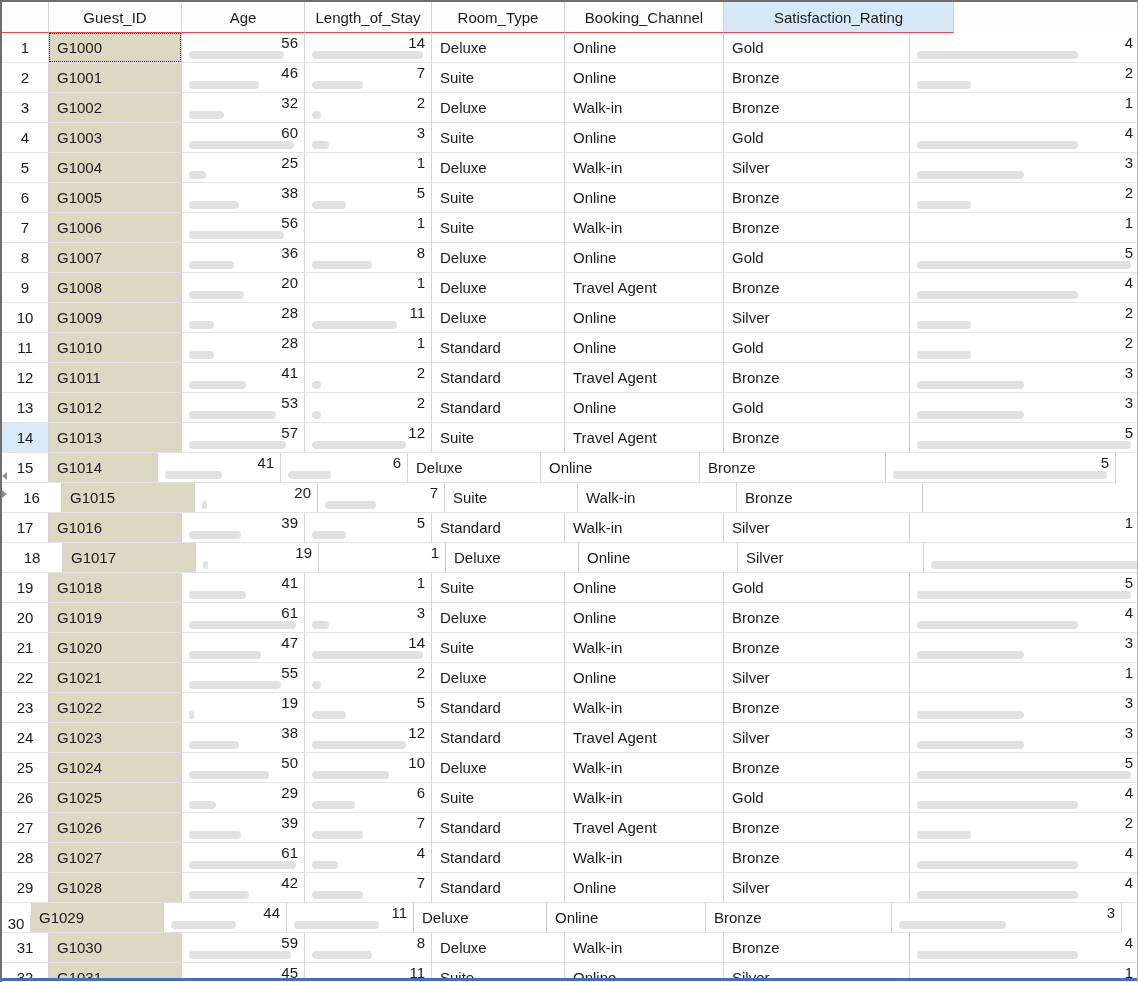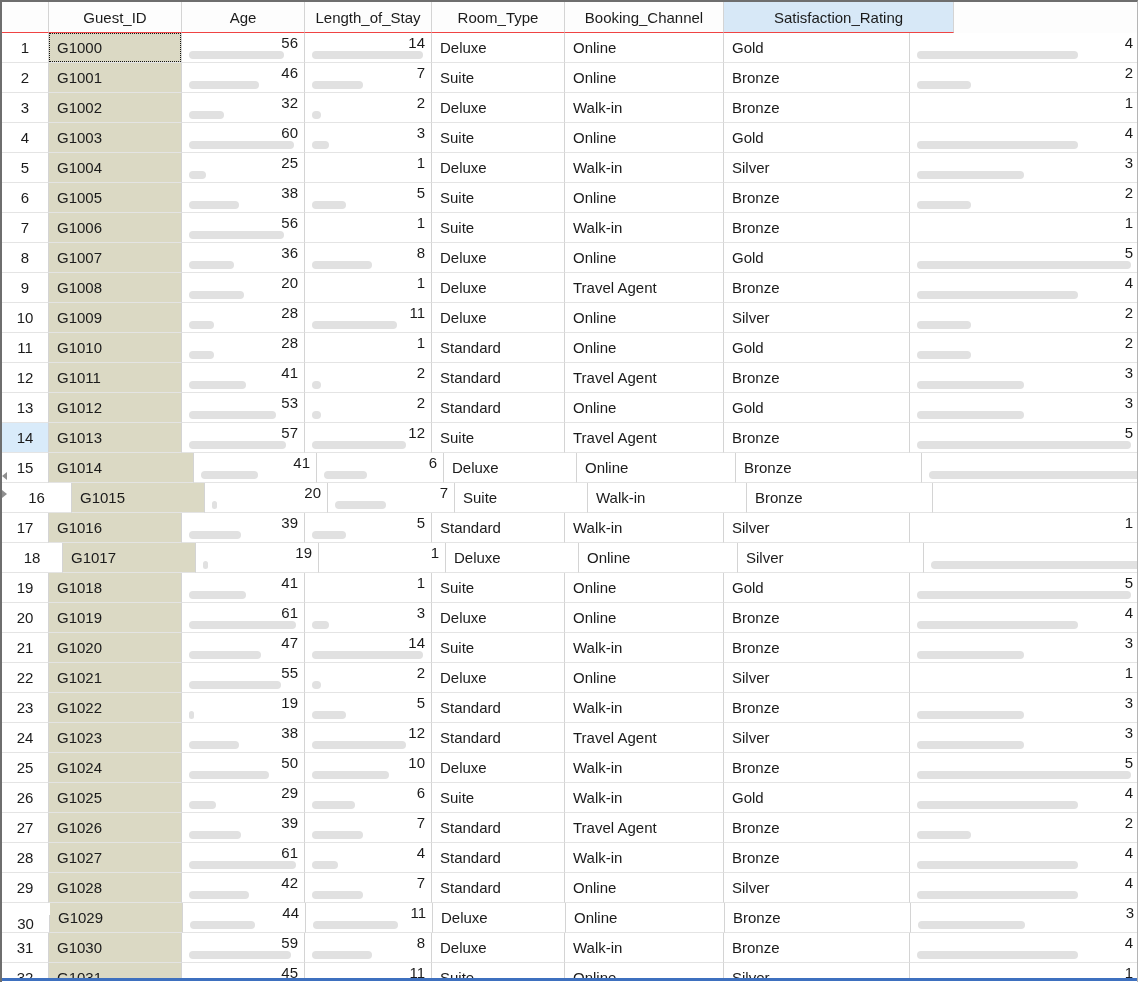--- a/index.html
+++ b/index.html
@@ -317,39 +317,39 @@
           <div class="cell text" style="width: 133px;">Suite</div>
           <div class="cell text" style="width: 159px;">Travel Agent</div>
           <div class="cell text" style="width: 186px;">Bronze</div>
           <div class="cell numeric" style="width: 230px;">
             <span class="num">5</span>
             <div class="bar" style="width: 214px;"></div>
           </div>
         </div>
         <div class="row">
           <div class="cell rownum" style="width: 47px;">15</div>
-          <div class="cell tan" style="width: 145px;">G1014</div>
+          <div class="cell tan" style="width: 109px;">G1014</div>
           <div class="cell numeric" style="width: 123px;">
             <span class="num">41</span>
             <div class="bar" style="width: 57px;"></div>
           </div>
           <div class="cell numeric" style="width: 127px;">
             <span class="num">6</span>
             <div class="bar" style="width: 43px;"></div>
           </div>
           <div class="cell text" style="width: 133px;">Deluxe</div>
           <div class="cell text" style="width: 159px;">Online</div>
           <div class="cell text" style="width: 186px;">Bronze</div>
           <div class="cell numeric" style="width: 230px;">
             <span class="num">5</span>
             <div class="bar" style="width: 214px;"></div>
           </div>
         </div>
         <div class="row">
-          <div class="cell rownum" style="width: 70px;">16</div>
+          <div class="cell rownum" style="width: 60px;">16</div>
           <div class="cell tan" style="width: 133px;">G1015</div>
           <div class="cell numeric" style="width: 123px;">
             <span class="num">20</span>
             <div class="bar" style="width: 5px;"></div>
           </div>
           <div class="cell numeric" style="width: 127px;">
             <span class="num">7</span>
             <div class="bar" style="width: 51px;"></div>
           </div>
           <div class="cell text" style="width: 133px;">Suite</div>
@@ -596,21 +596,21 @@
           </div>
           <div class="cell text" style="width: 133px;">Standard</div>
           <div class="cell text" style="width: 159px;">Online</div>
           <div class="cell text" style="width: 186px;">Silver</div>
           <div class="cell numeric" style="width: 230px;">
             <span class="num">4</span>
             <div class="bar" style="width: 161px;"></div>
           </div>
         </div>
         <div class="row">
-          <div class="cell rownum" style="width: 48px; margin-top: 12px;">30</div>
+          <div class="cell rownum" style="width: 29px; margin-top: 12px;">30</div>
           <div class="cell tan" style="width: 133px;">G1029</div>
           <div class="cell numeric" style="width: 123px;">
             <span class="num">44</span>
             <div class="bar" style="width: 65px;"></div>
           </div>
           <div class="cell numeric" style="width: 127px;">
             <span class="num">11</span>
             <div class="bar" style="width: 85px;"></div>
           </div>
           <div class="cell text" style="width: 133px;">Deluxe</div>

